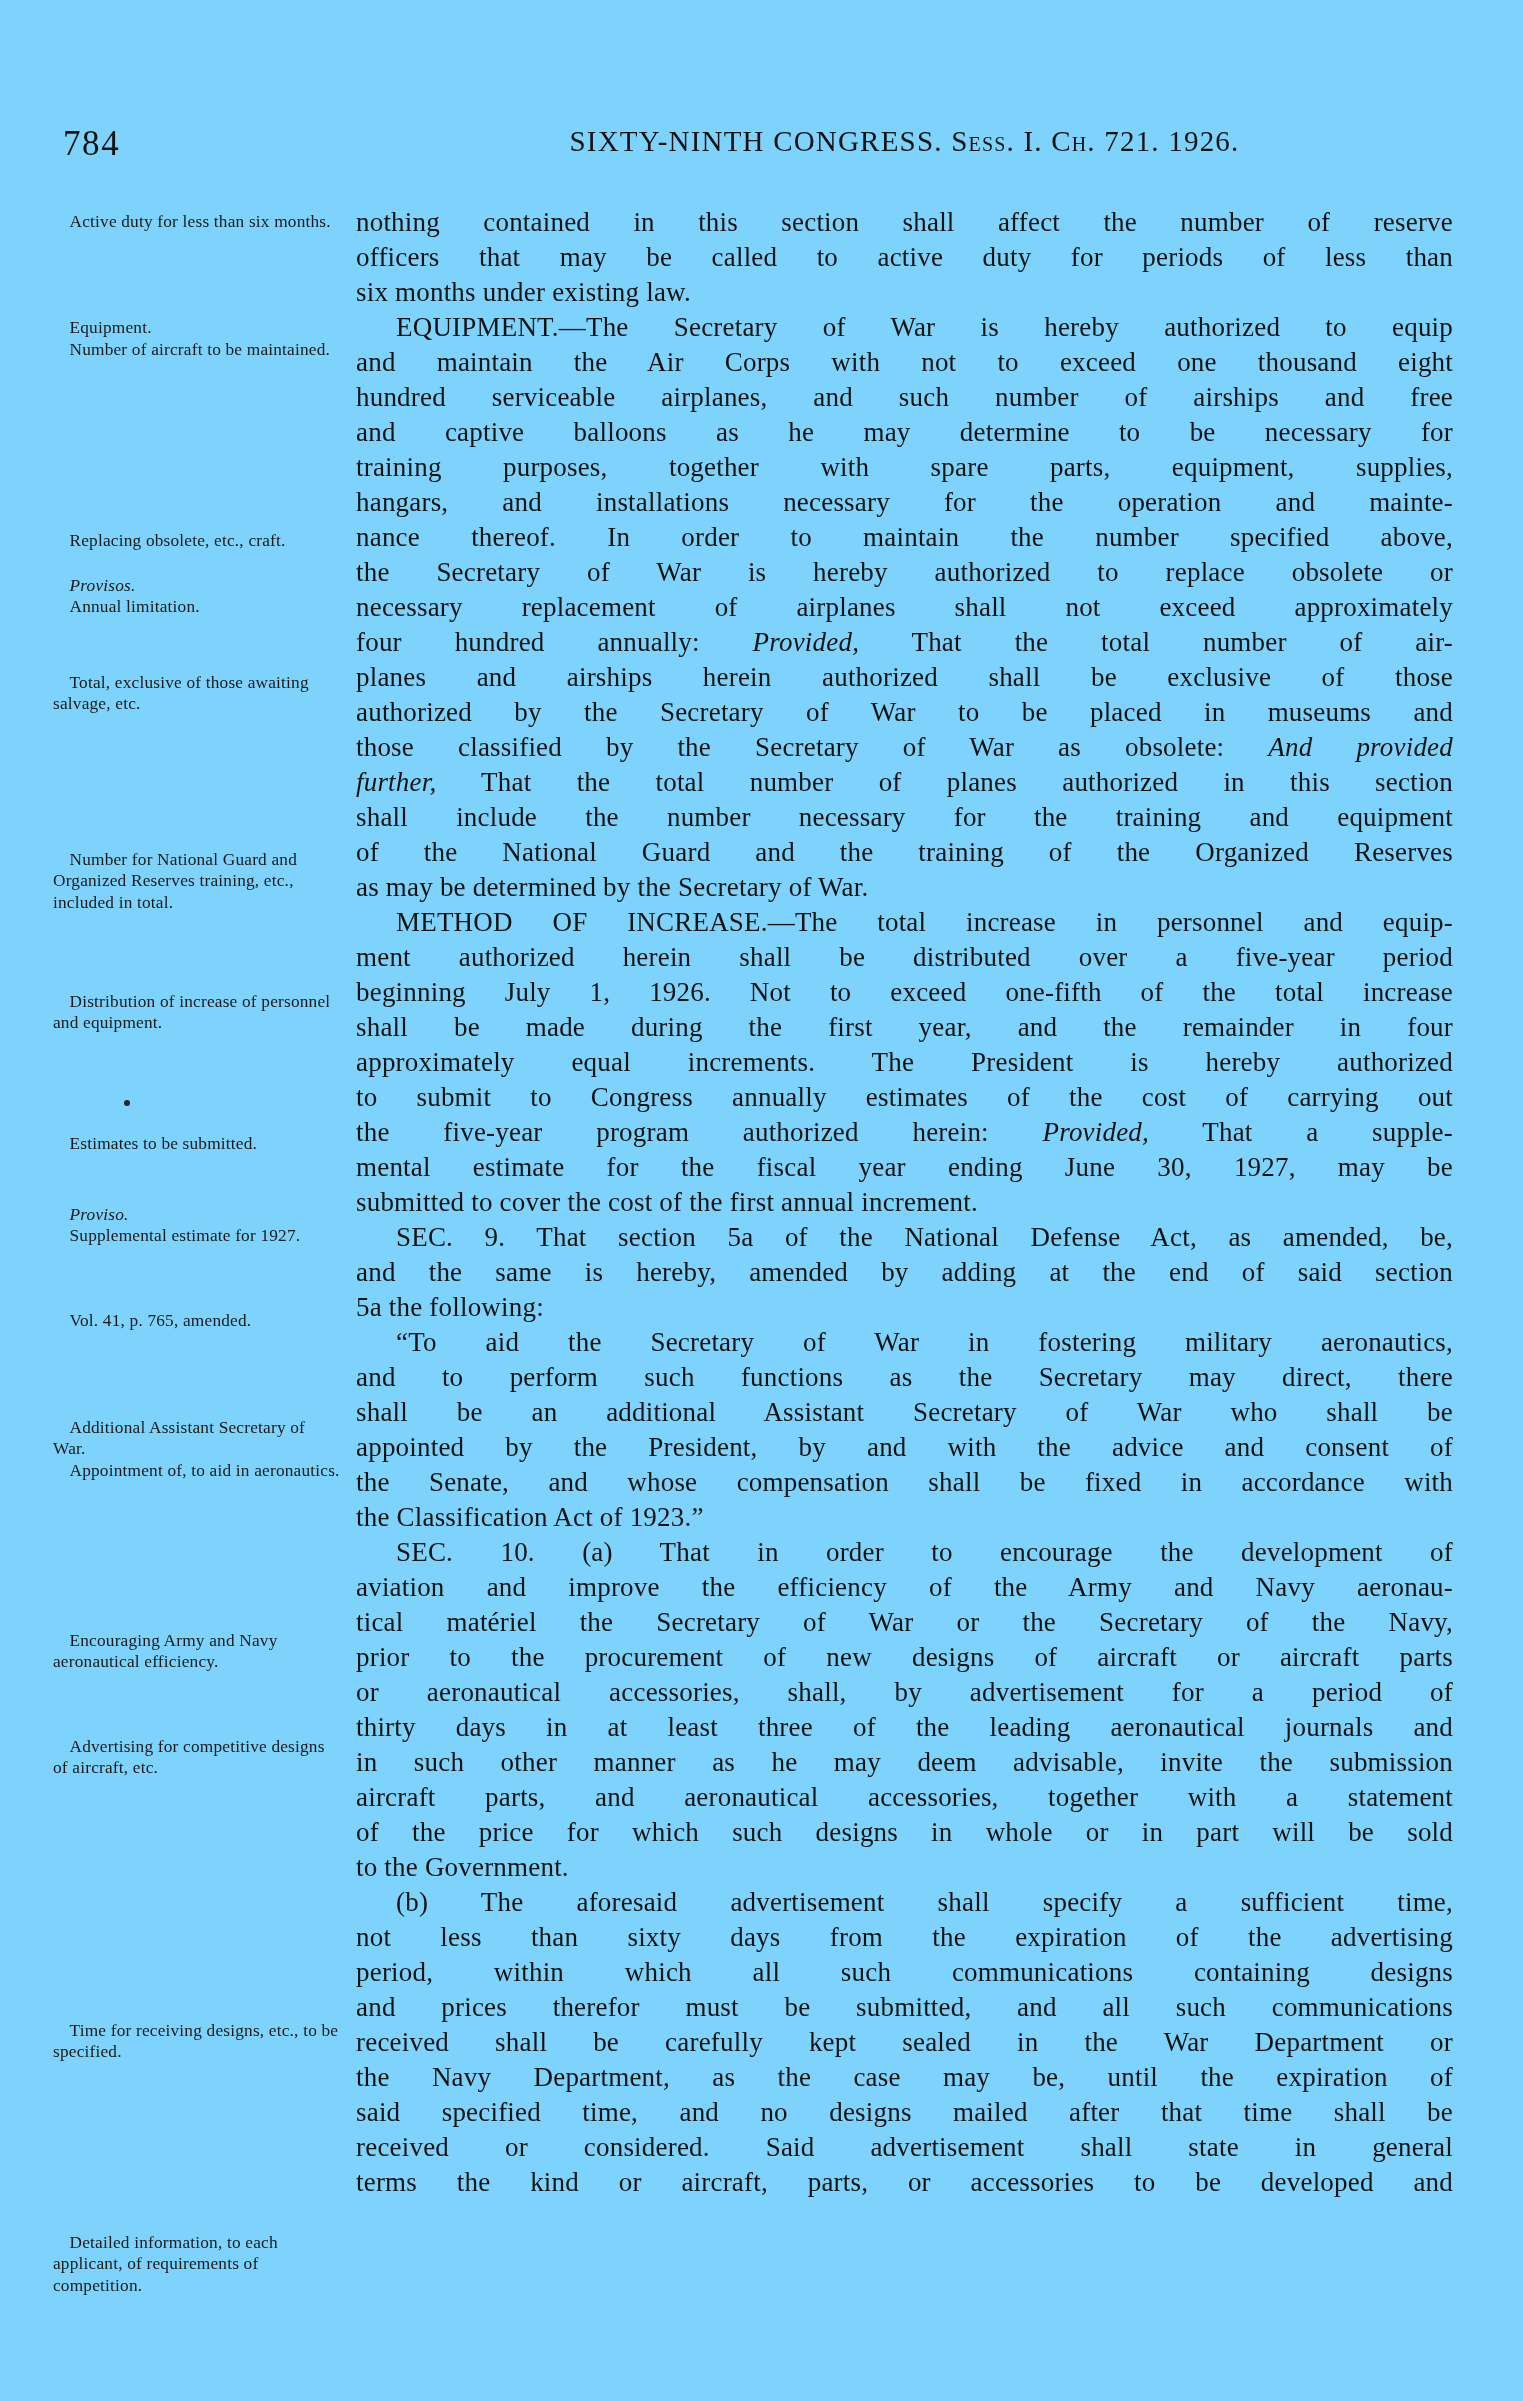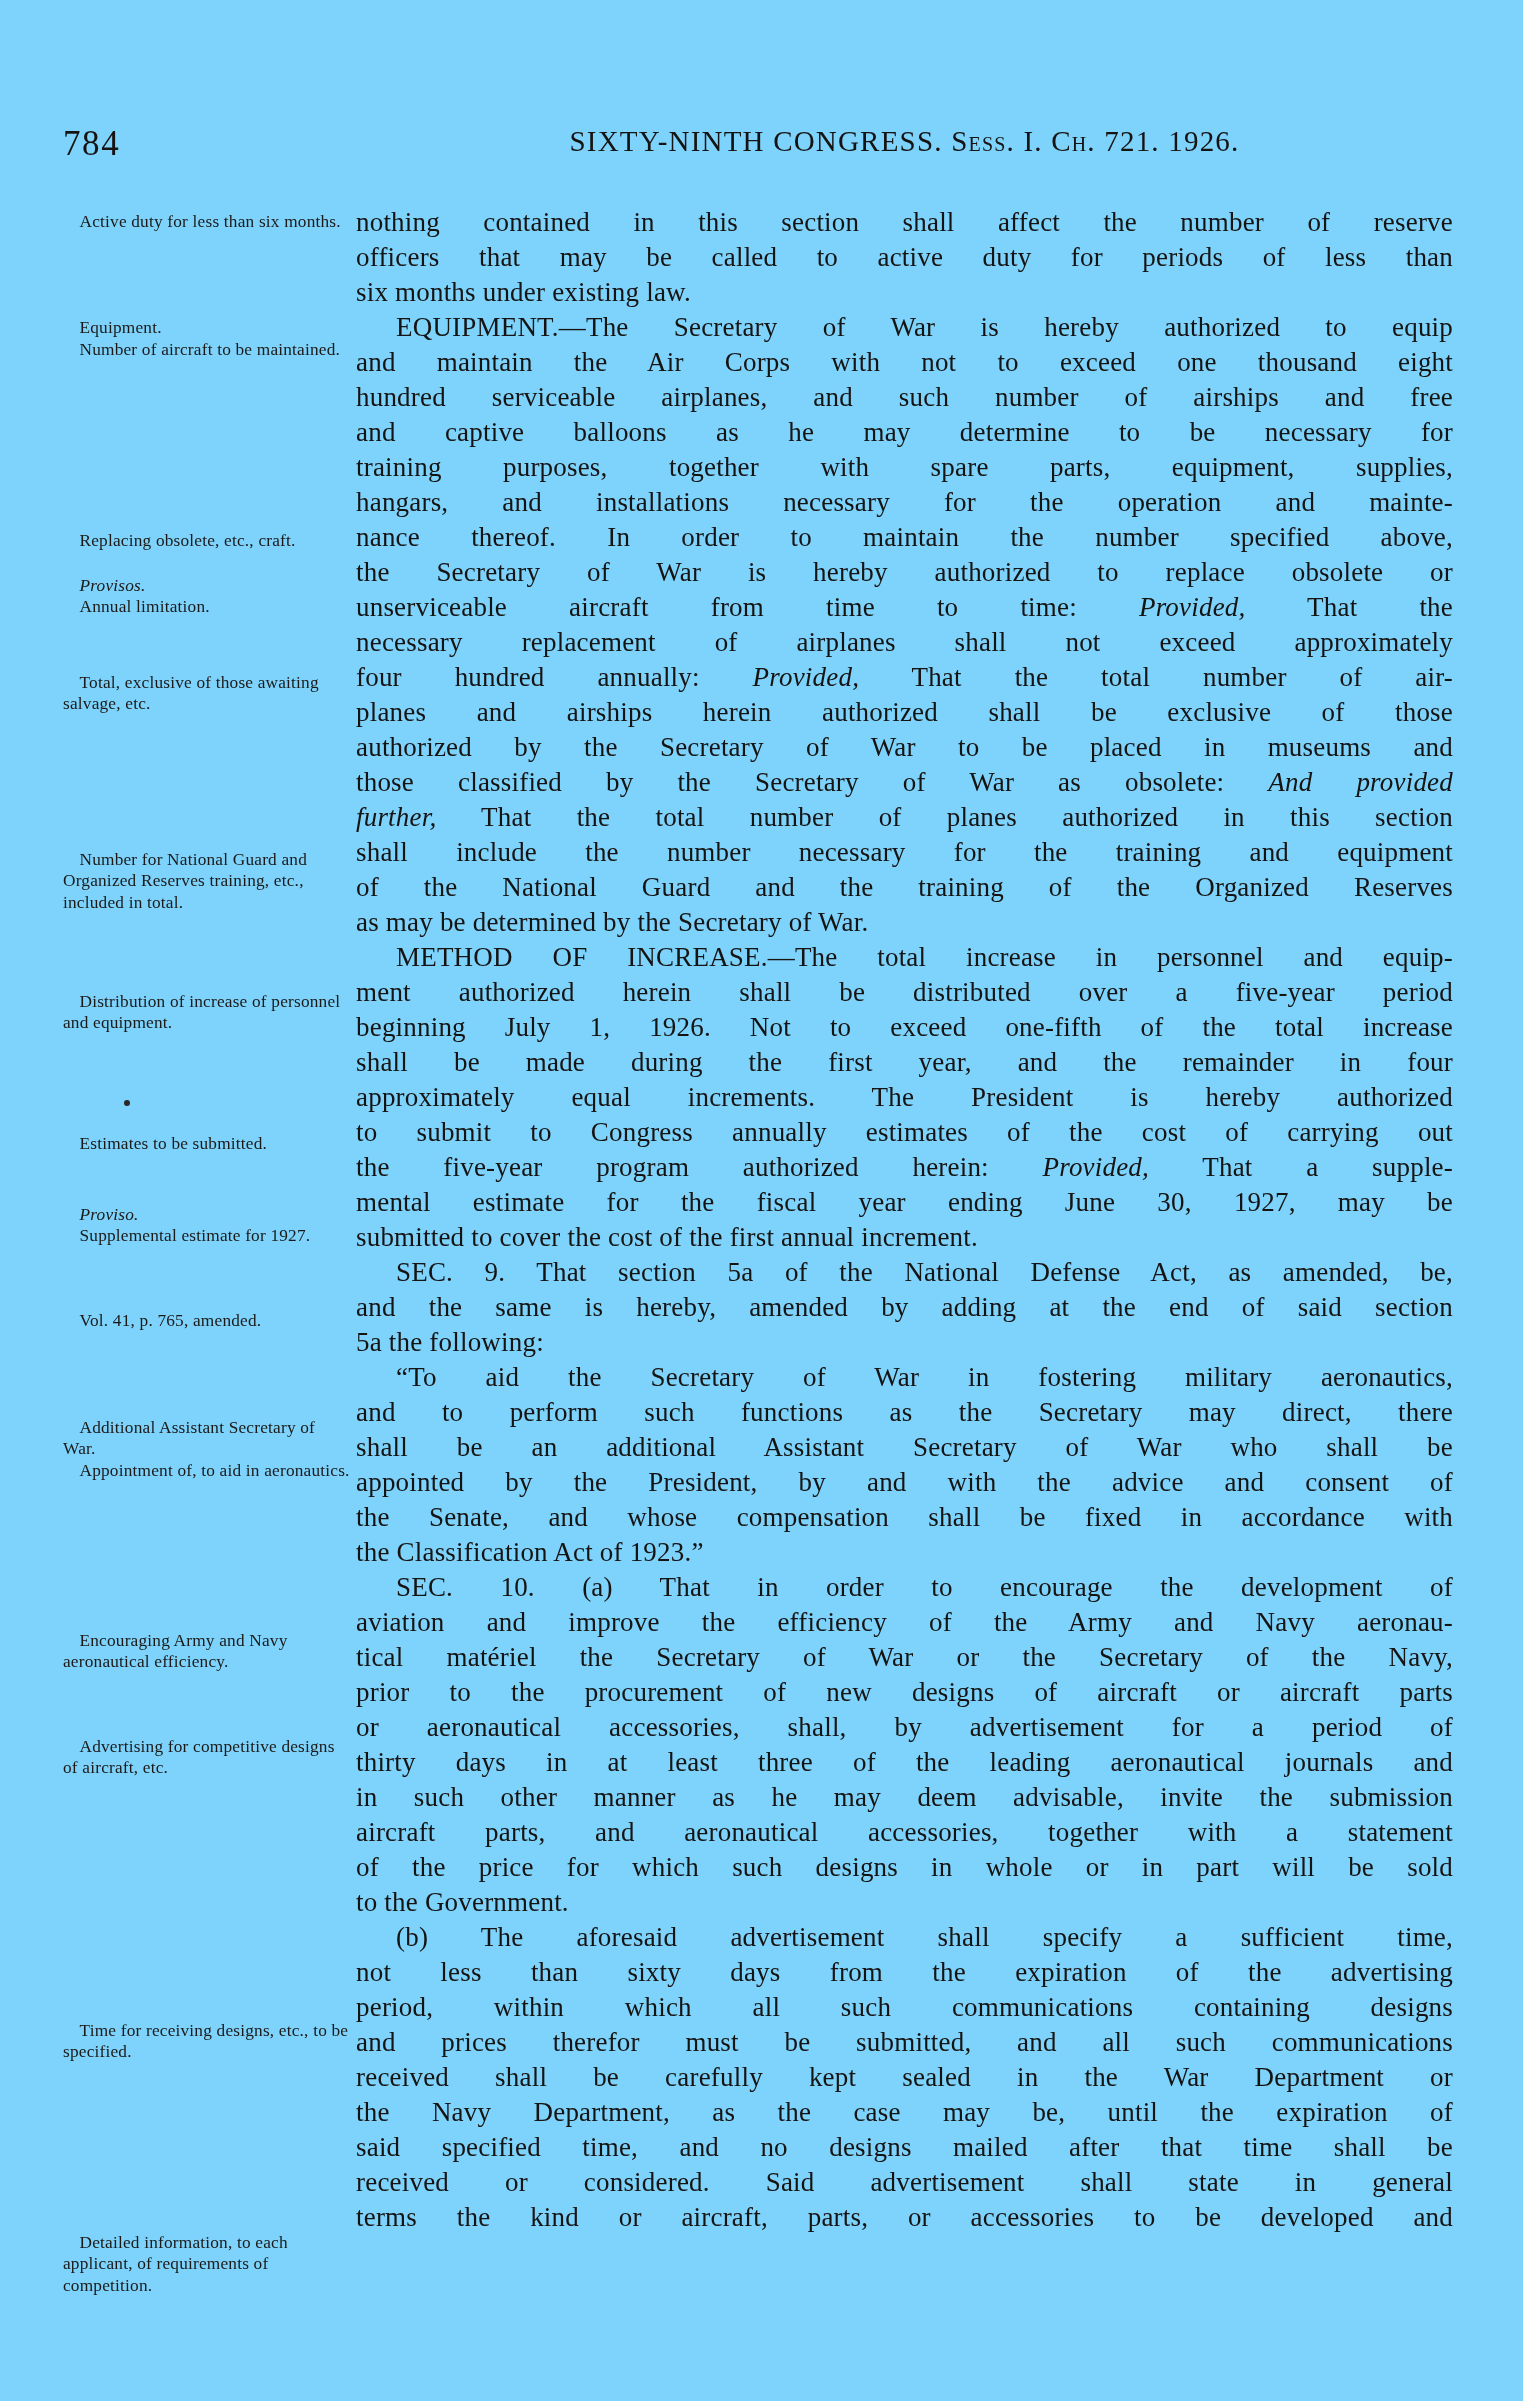--- a/index.html
+++ b/index.html
@@ -58,21 +58,21 @@
   
   #sidenote-column {
     position: absolute;
     left: 0;
     top: 0;
     width: 356px;
     height: 2401px;
   }
   .sidenote {
     position: absolute;
-    left: 63px;
+    left: 53px;
     width: 287px;
     font-size: 17.3px;
     line-height: 21.4px;
     text-indent: 16.5px;
     letter-spacing: 0.2px;
     color: #1c1a18;
   }
   .sidenote.italic { font-style: italic; }
   #ink-dot {
     position: absolute;
@@ -125,21 +125,20 @@
       </div>
       <div class="para">
         <div class="line indent"><span>EQUIPMENT.—The Secretary of War is hereby authorized to equip</span></div>
         <div class="line"><span>and maintain the Air Corps with not to exceed one thousand eight</span></div>
         <div class="line"><span>hundred serviceable airplanes, and such number of airships and free</span></div>
         <div class="line"><span>and captive balloons as he may determine to be necessary for</span></div>
         <div class="line"><span>training purposes, together with spare parts, equipment, supplies,</span></div>
         <div class="line"><span>hangars, and installations necessary for the operation and mainte-</span></div>
         <div class="line"><span>nance thereof.  In order to maintain the number specified above,</span></div>
         <div class="line"><span>the Secretary of War is hereby authorized to replace obsolete or</span></div>
-        <div class="line"><span>unserviceable aircraft from time to time: </span><i>Provided,</i><span> That the</span></div>
         <div class="line"><span>necessary replacement of airplanes shall not exceed approximately</span></div>
         <div class="line"><span>four hundred annually: </span><i>Provided,</i><span> That the total number of air-</span></div>
         <div class="line"><span>planes and airships herein authorized shall be exclusive of those</span></div>
         <div class="line"><span>authorized by the Secretary of War to be placed in museums and</span></div>
         <div class="line"><span>those classified by the Secretary of War as obsolete: </span><i>And provided</i></div>
         <div class="line"><i>further,</i><span> That the total number of planes authorized in this section</span></div>
         <div class="line"><span>shall include the number necessary for the training and equipment</span></div>
         <div class="line"><span>of the National Guard and the training of the Organized Reserves</span></div>
         <div class="line last"><span>as may be determined by the Secretary of War.</span></div>
       </div>

